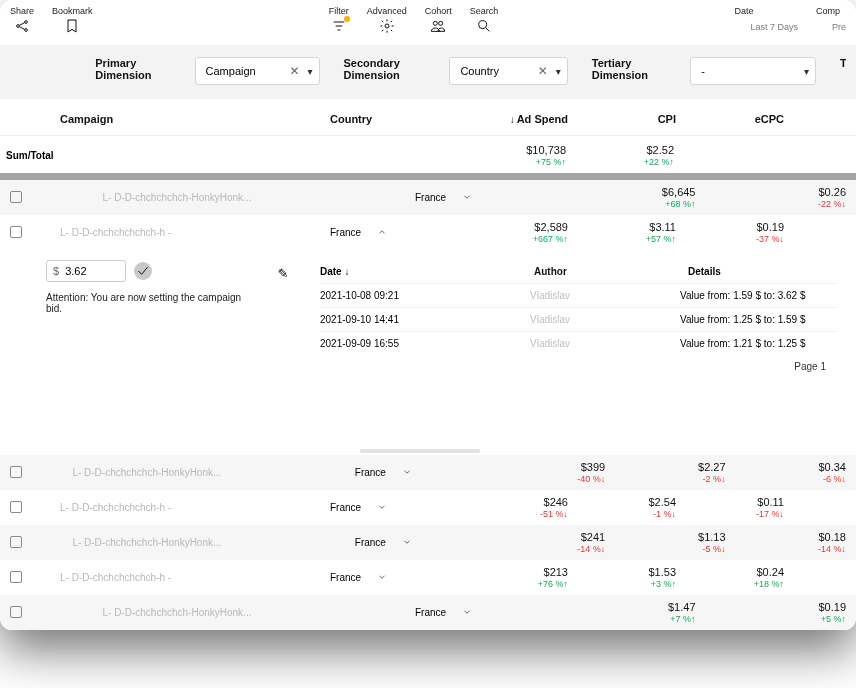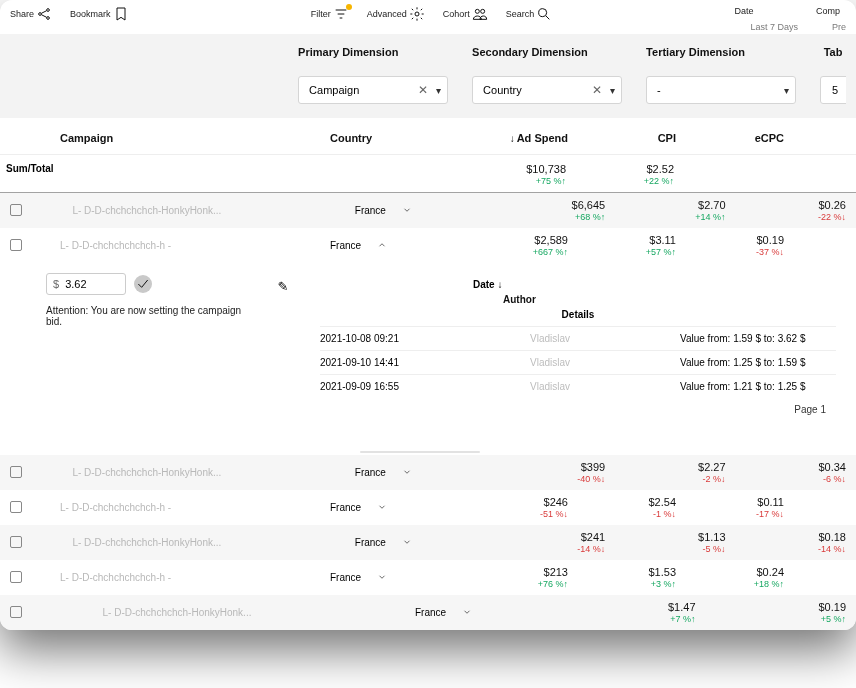--- a/index.html
+++ b/index.html
@@ -3,31 +3,31 @@
   <meta charset="utf-8">
   <style>
     * { margin: 0; padding: 0; box-sizing: border-box; }
     body { font-family: -apple-system, BlinkMacSystemFont, "Segoe UI", Arial, sans-serif; background: #fff; color: #000; font-size: 11px; width: 856px; overflow: hidden; }
     .app { width: 856px; height: 630px; border-radius: 12px; background: #fff; box-shadow: 0 20px 48px rgba(0,0,0,.55); overflow: hidden; display: flex; flex-direction: column; position: relative; }
     .shadow-pad { padding-bottom: 60px; background: transparent; }
 
     
     .toolbar { display: flex; align-items: flex-start; padding: 6px 10px 2px 10px; gap: 18px; height: 46px; }
     .toolbar .group { display:flex; gap:18px; }
-    .tool { display:flex; flex-direction:row; align-items:center; font-size:9px; color:#222; cursor:pointer; gap:2px; }
+    .tool { display:flex; flex-direction:column; align-items:center; font-size:9px; color:#222; cursor:pointer; gap:2px; }
     .tool-icon { width:16px; height:16px; display:flex; align-items:center; justify-content:center; position:relative; }
     .dot { width:6px; height:6px; background:#f7b500; border-radius:50%; position:absolute; top:-2px; right:-3px; }
     .spacer { flex:1; }
     .date-area { display:flex; flex-direction:column; align-items:flex-start; font-size:9px; }
     .date-label { color:#222; }
     .date-val { color:#7a7a7a; margin-top:6px;margin-left:16px; }
 
     
     .dimbar { background:#f3f3f3; padding: 12px 10px 14px 10px; display:flex; gap:24px; }
-    .dimcol { display:flex; flex-direction:column; gap:18px; }
+    .dimcol { display:flex; flex-direction:row; gap:18px; }
     .dim-label { font-size:11px; font-weight:600; color:#111; }
     .dimsel { background:#fff; border:1px solid #d5d5d5; border-radius:3px; height:28px; display:flex; align-items:center; padding:0 6px 0 10px; gap:8px; font-size:11px; width:150px; justify-content:space-between; }
     .dimsel .x { color:#666; font-size:12px; }
     .dimsel.narrow { width:30px; padding:0 6px; justify-content:center; }
     .caret { font-size:10px; color:#333; }
 
     
     .colrow { display:flex; align-items:center; padding: 14px 10px 10px 10px; font-size:11px; font-weight:600; color:#111; border-bottom:1px solid #eee; }
     .cb-col { width:50px; }
     .campaign-col { width:270px; }
@@ -39,38 +39,38 @@
     .row { display:flex; align-items:center; padding:6px 10px; font-size:10px; min-height:28px; }
     .row.striped { background:#f6f6f6;justify-content:space-between; }
     .cb { width:12px; height:12px; border:1px solid #888; border-radius:2px; display:inline-block; }
     .campaign-name { color:#b8b8b8; filter: blur(0.3px); white-space:nowrap; overflow:hidden; }
     .country-cell { display:flex; align-items:center; gap:16px; font-weight:500; }
     .numcell { display:flex; flex-direction:column; align-items:flex-end; gap:1px; }
     .numcell .val { color:#111; font-size:11px; }
     .numcell .delta { font-size:9px; }
     .green { color:#17a862; }
     .red { color:#d93a3a; }
-    .sumrow { display:flex; align-items:flex-start; padding: 8px 10px 6px 6px; font-size:10px; border-bottom:1px solid #a3a3a3; }
+    .sumrow { display:flex; align-items:center; padding: 8px 10px 6px 6px; font-size:10px; border-bottom:7px solid #a3a3a3; }
     .sumlabel { width:452px; font-weight:600; }
 
     
     .bid-editor { display:flex; padding:10px 10px 8px 46px; gap:22px; align-items:flex-start; }
     .bid-left { display:flex; flex-direction:column; gap:10px; width:200px; }
     .bid-input-row { display:flex; align-items:center; gap:8px; }
     .bid-input { border:1px solid #ccc; border-radius:3px; display:flex; align-items:center; padding:4px 6px; gap:6px; width:80px;}
     .bid-input span { color:#666; font-size:11px; }
     .bid-input input { border:0; outline:0; width:40px; font-size:11px; }
     .circle-check { width:18px; height:18px; border-radius:50%; background:#c9c9c9; display:flex; align-items:center; justify-content:center; color:#fff; font-size:11px; }
     .edit-col { width:30px; display:flex; justify-content:center; align-items:flex-start; padding-top:6px; }
     .pen { font-size:13px; }
     .bid-warn { font-size:10px; color:#222; }
 
     .audit { flex:1; padding-right:10px; }
     .audit-head, .audit-row { display:flex; align-items:center; padding:6px 0; font-size:10px; }
-    .audit-head { font-weight:600; border-bottom:0; gap:4px;flex-direction:column; }
+    .audit-head { font-weight:600; border-bottom:0; gap:4px; }
     .audit-row { border-top:1px solid #eee; }
     .a-date { width:210px; }
     .a-author { width:150px; color:#bdbdbd; filter: blur(0.3px); }
     .a-author.head { color:#111; filter:none; }
     .a-details { flex:1; }
     .pager { text-align:right; font-size:10px; padding:6px 10px 0 0; color:#333; }
 
     .blank { height:70px; border-top:0; }
     .mini-scroll { height:4px; background:#e2e2e2; width:120px; border-radius:2px; margin-left:360px; margin-bottom:2px; }
 
@@ -220,24 +220,20 @@
     <div class="campaign-col campaign-name">L- D-D-chchchchch-HonkyHonk...</div>
     <div class="country-col country-cell">
             <span>France</span>
             <span><svg viewBox="0 0 24 24">
                 <path d="M6 9l6 6 6-6"></path>
               </svg></span>
           </div>
     <div class="num-col numcell">
             <span class="val">$6,645</span>
             <span class="delta green">+68 %↑</span>
-          </div>
-    <div class="num-col numcell">
-            <span class="val">$2.70</span>
-            <span class="delta green">+14 %↑</span>
           </div>
     <div class="num-col numcell">
             <span class="val">$0.26</span>
             <span class="delta red">-22 %↓</span>
           </div>
   </div>
         <div class="row ">
     <div class="cb-col"><span class="cb"></span></div>
     <div class="campaign-col campaign-name">L- D-D-chchchchchch-h -</div>
     <div class="country-col country-cell">

